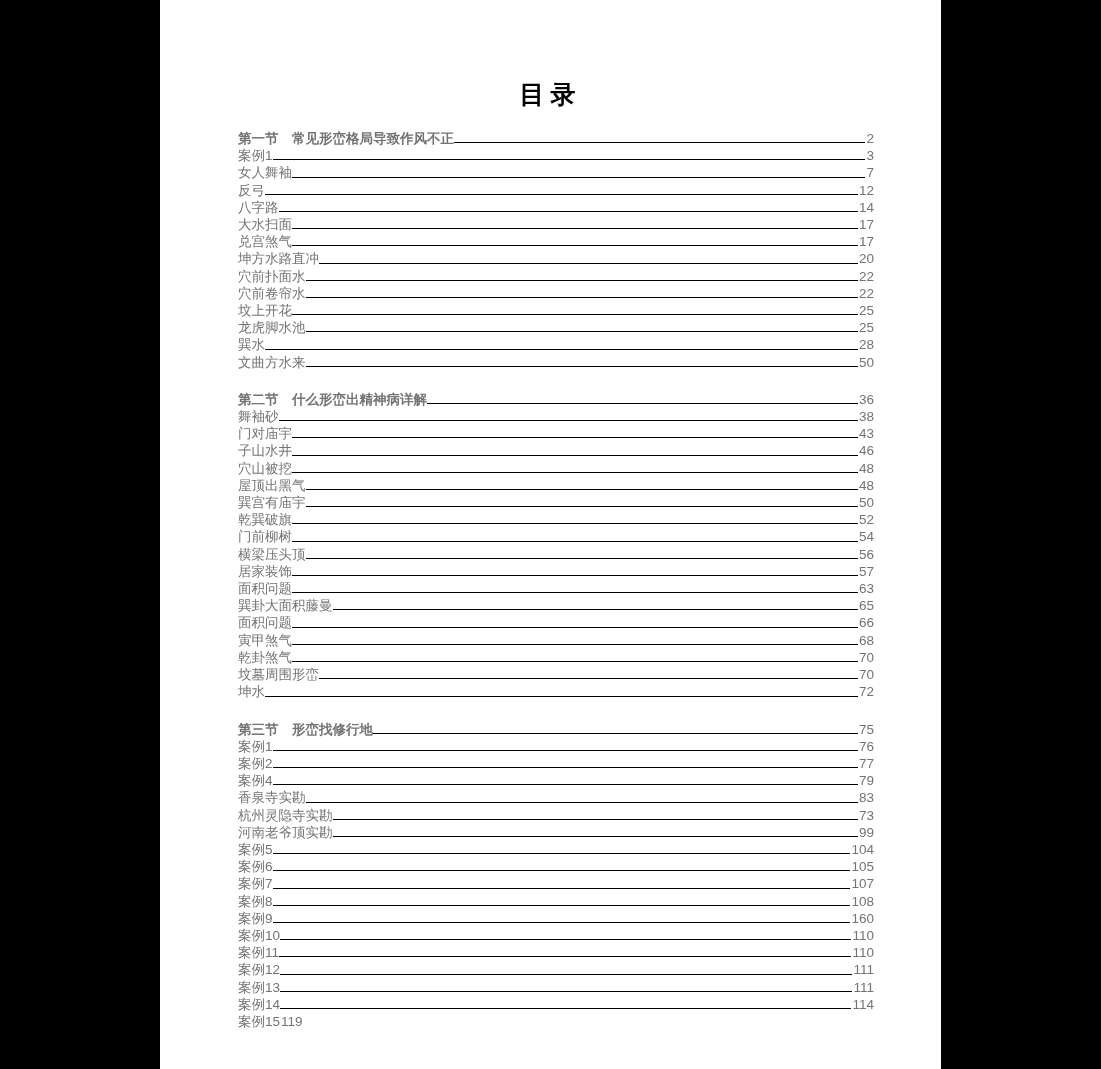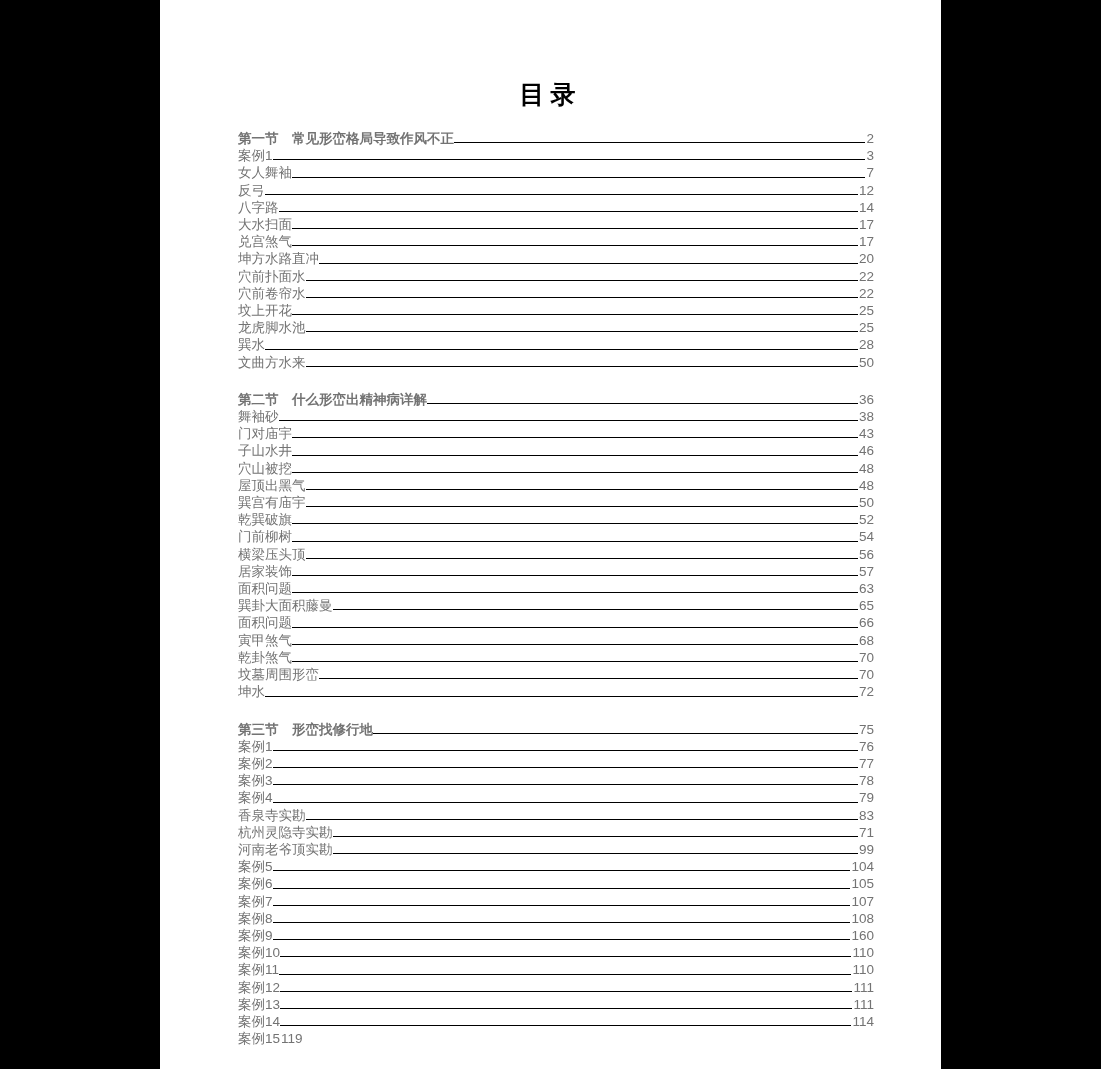--- a/index.html
+++ b/index.html
@@ -264,38 +264,33 @@
           <span class="label">案例1</span>
           <span class="leader"></span>
           <span class="page-num">76</span>
         </div>
         <div class="toc-row">
           <span class="label">案例2</span>
           <span class="leader"></span>
           <span class="page-num">77</span>
         </div>
         <div class="toc-row">
-          <span class="label">案例3</span>
-          <span class="leader"></span>
-          <span class="page-num">78</span>
-        </div>
-        <div class="toc-row">
           <span class="label">案例4</span>
           <span class="leader"></span>
           <span class="page-num">79</span>
         </div>
         <div class="toc-row">
           <span class="label">香泉寺实勘</span>
           <span class="leader"></span>
           <span class="page-num">83</span>
         </div>
         <div class="toc-row">
           <span class="label">杭州灵隐寺实勘</span>
           <span class="leader"></span>
-          <span class="page-num">71</span>
+          <span class="page-num">73</span>
         </div>
         <div class="toc-row">
           <span class="label">河南老爷顶实勘</span>
           <span class="leader"></span>
           <span class="page-num">99</span>
         </div>
         <div class="toc-row">
           <span class="label">案例5</span>
           <span class="leader"></span>
           <span class="page-num">104</span>

